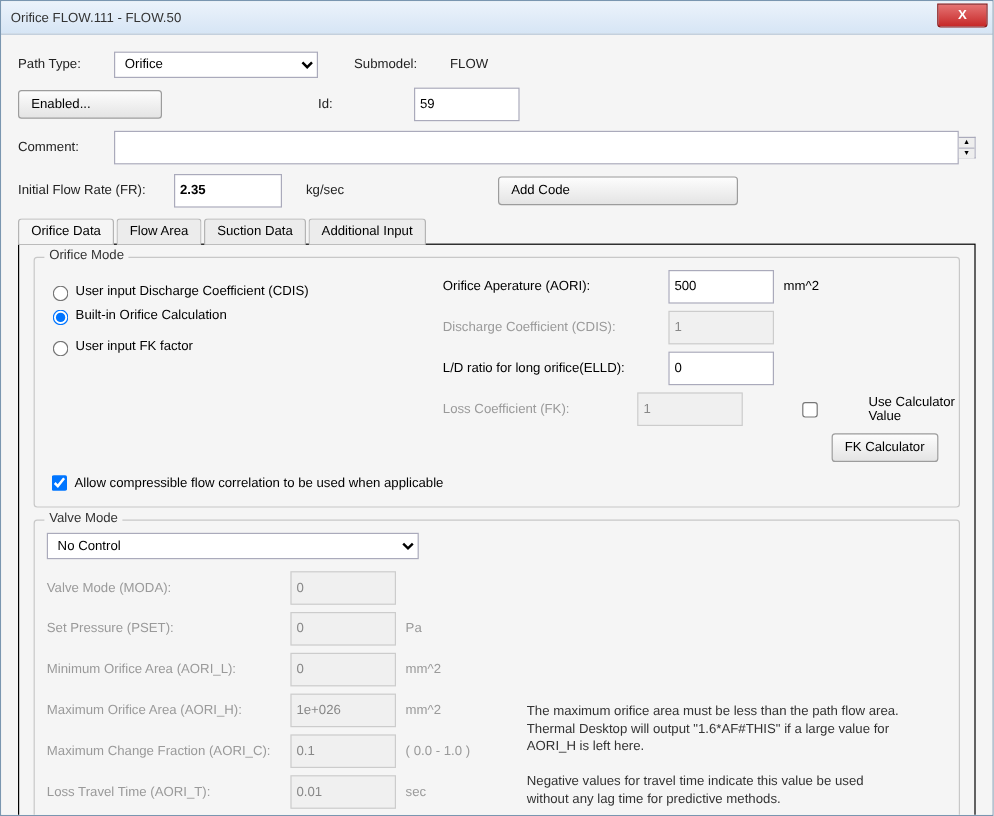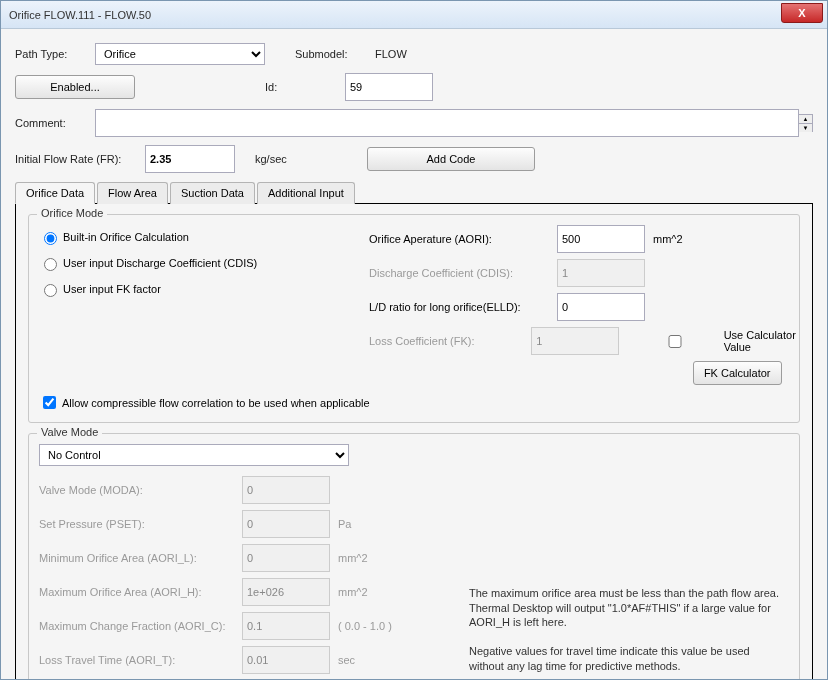--- a/index.html
+++ b/index.html
@@ -41,21 +41,21 @@
     border: 1px solid #aab; background: #fff; padding: 2px 4px;
     height: 28px;
   }
   select { height: 22px; }
   input[disabled], .disabled-input { background: #f0f0f0; color: #888; border: 1px solid #ccc; }
   .btn {
     height: 24px; padding: 0 10px;
     background: linear-gradient(to bottom, #fdfdfd, #e4e4e4);
     border: 1px solid #9c9c9c; border-radius: 3px;
     cursor: pointer;
-    display: inline-flex; align-items: center; justify-content: center;
+    display: inline-flex; align-items: center; justify-content: flex-start;
   }
   .btn.primary { border: 1px solid #2e88c7; box-shadow: 0 0 2px #6fb6e8; }
   .tabs {
     display: flex; position: relative; top: 1px; margin-top: 6px;
   }
   .tab {
     padding: 4px 10px;
     border: 1px solid #b4b4b4;
     border-bottom: none;
     background: #ececec;
@@ -147,45 +147,45 @@
       <div class="spinner">
         <div>▲</div>
         <div>▼</div>
       </div>
     </div>
 
     <div class="row">
       <span class="lbl" style="width:130px">Initial Flow Rate (FR):</span>
       <input type="text" style="width: 90px; font-weight: bold;" value="2.35">
       <span class="lbl" style="margin-left:20px;width:60px">kg/sec</span>
-      <button class="btn" style="width:168px;margin-left:52px">
+      <button class="btn" style="width:200px;margin-left:100px">
         <span>Add Code</span>
       </button>
     </div>
 
     <div class="tabs">
       <div class="tab active">Orifice Data</div>
       <div class="tab">Flow Area</div>
       <div class="tab">Suction Data</div>
       <div class="tab">Additional Input</div>
     </div>
 
     <div class="tabpanel">
 
       <div class="groupbox">
         <span class="legend">Orifice Mode</span>
         <div class="two-col">
           <div class="left">
+            <div class="radio-row" style="margin-top:10px">
+              <input type="radio" name="om" style="">
+              <span>User input Discharge Coefficient (CDIS)</span>
+            </div>
             <div class="radio-row">
               <input type="radio" name="om" checked="" style="">
               <span>Built-in Orifice Calculation</span>
-            </div>
-            <div class="radio-row" style="margin-top:10px">
-              <input type="radio" name="om" style="">
-              <span>User input Discharge Coefficient (CDIS)</span>
             </div>
             <div class="radio-row" style="margin-top:10px">
               <input type="radio" name="om" style="">
               <span>User input FK factor</span>
             </div>
           </div>
           <div class="right">
             <div class="field-row">
               <span class="flabel">Orifice Aperature (AORI):</span>
               <input type="text" value="500" style="">
@@ -213,21 +213,21 @@
           </div>
         </div>
         <div class="check-row">
           <input type="checkbox" checked="" style="">
           <span>Allow compressible flow correlation to be used when applicable</span>
         </div>
       </div>
 
       <div class="groupbox">
         <span class="legend">Valve Mode</span>
-        <div style="display:flex;gap:30px">
+        <div style="display:flex;">
           <div class="valve-fields" style="flex:0 0 400px">
             <select style="width:310px;margin-bottom:10px">
               <option>No Control</option>
             </select>
             <div class="field-row">
               <span class="flabel">Valve Mode (MODA):</span>
               <input type="text" disabled="" value="0" style="">
             </div>
             <div class="field-row">
               <span class="flabel">Set Pressure (PSET):</span>
@@ -249,21 +249,21 @@
               <input type="text" disabled="" value="0.1" style="">
               <span class="muted">( 0.0 - 1.0 )</span>
             </div>
             <div class="field-row">
               <span class="flabel">Loss Travel Time (AORI_T):</span>
               <input type="text" disabled="" value="0.01" style="">
               <span class="muted">sec</span>
             </div>
           </div>
           <div style="flex:1;display:flex;flex-direction:column;justify-content:flex-end;gap:14px;padding-bottom:6px">
-            <div class="help-txt">The maximum orifice area must be less than the path flow area.  Thermal Desktop will output "1.0*AF#THIS" if a large value for AORI_H is left here.</div>
+            <div class="help-txt">The maximum orifice area must be less than the path flow area.  Thermal Desktop will output "1.6*AF#THIS" if a large value for AORI_H is left here.</div>
             <div class="help-txt">Negative values for travel time indicate this value be used without any lag time for predictive methods.</div>
           </div>
         </div>
       </div>
     </div>
 
     <div class="bottom-btns">
       <button class="btn primary" style="width:80px">
         <span>OK</span>
       </button>

